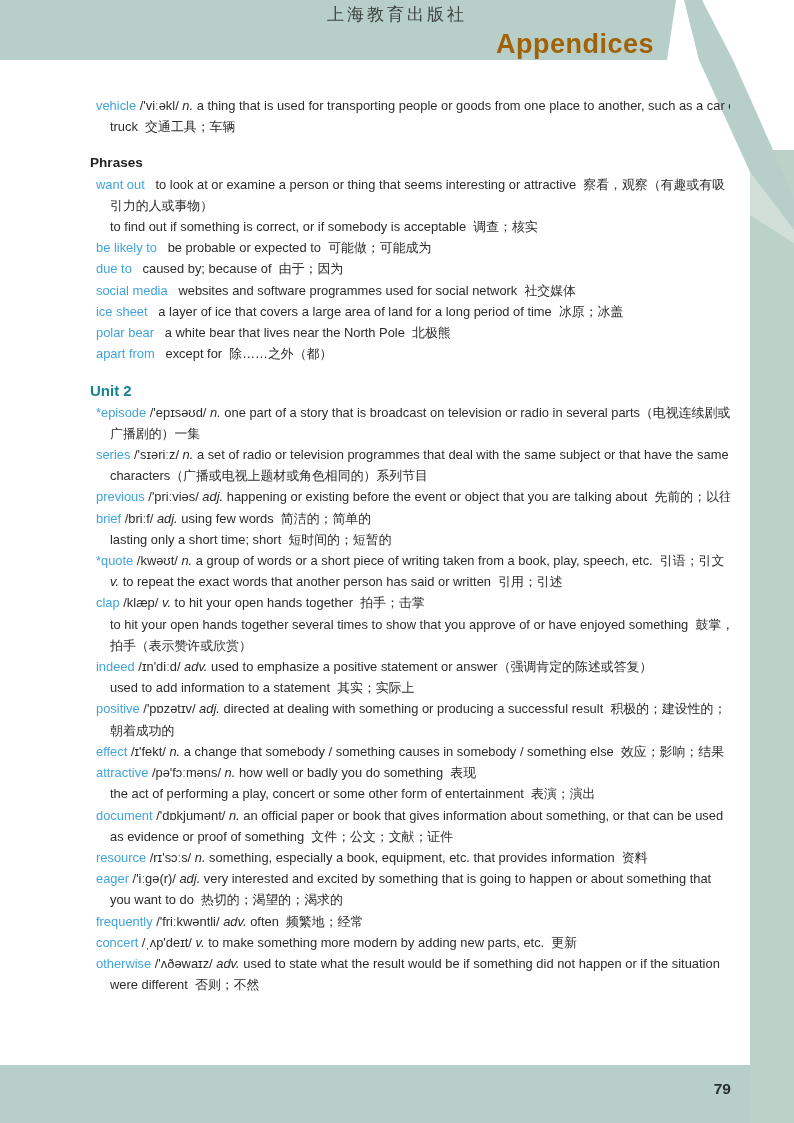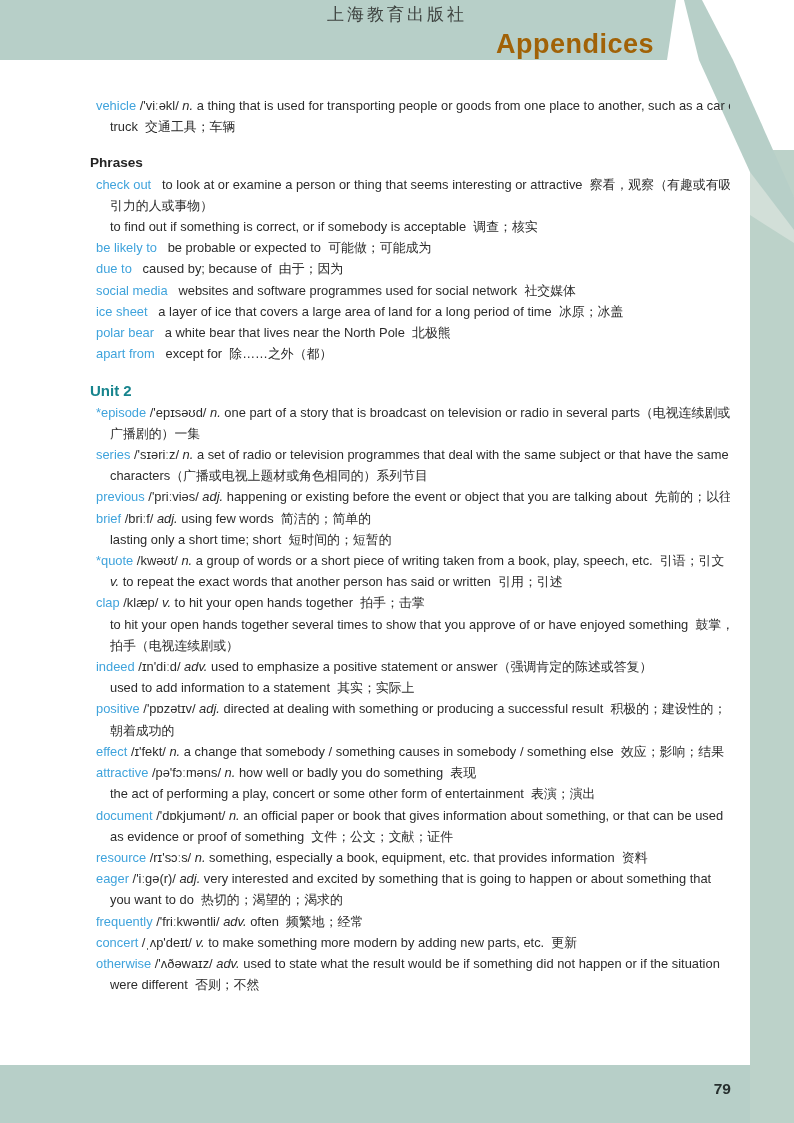--- a/index.html
+++ b/index.html
@@ -57,21 +57,21 @@
 
   <div class="appendices-label">Appendices</div>
 
   <div class="content">
       <div class="g-entry">
         <div class="g-line"><span class="s-h">vehicle</span><span class="s-p">&nbsp;/'viːəkl/&nbsp;</span><span class="s-i">n.</span><span class="s-p">&nbsp;a thing that is used for transporting people or goods from one place to another, such as a car or</span></div>
         <div class="g-line ind"><span class="s-p">truck&nbsp;&nbsp;交通工具；车辆</span></div>
       </div>
       <div class="g-heading phrases">Phrases</div>
       <div class="g-entry">
-        <div class="g-line"><span class="s-h">check out</span><span class="s-p">&nbsp;&nbsp;&nbsp;to look at or examine a person or thing that seems interesting or attractive&nbsp;&nbsp;察看，观察（有趣或有吸</span></div>
+        <div class="g-line"><span class="s-h">want out</span><span class="s-p">&nbsp;&nbsp;&nbsp;to look at or examine a person or thing that seems interesting or attractive&nbsp;&nbsp;察看，观察（有趣或有吸</span></div>
         <div class="g-line ind"><span class="s-p">引力的人或事物）</span></div>
         <div class="g-line ind"><span class="s-p">to find out if something is correct, or if somebody is acceptable&nbsp;&nbsp;调查；核实</span></div>
       </div>
       <div class="g-entry">
         <div class="g-line"><span class="s-h">be likely to</span><span class="s-p">&nbsp;&nbsp;&nbsp;be probable or expected to&nbsp;&nbsp;可能做；可能成为</span></div>
       </div>
       <div class="g-entry">
         <div class="g-line"><span class="s-h">due to</span><span class="s-p">&nbsp;&nbsp;&nbsp;caused by; because of&nbsp;&nbsp;由于；因为</span></div>
       </div>
       <div class="g-entry">
@@ -102,21 +102,21 @@
         <div class="g-line"><span class="s-h">brief</span><span class="s-p">&nbsp;/briːf/&nbsp;</span><span class="s-i">adj.</span><span class="s-p">&nbsp;using few words&nbsp;&nbsp;简洁的；简单的</span></div>
         <div class="g-line ind"><span class="s-p">lasting only a short time; short&nbsp;&nbsp;短时间的；短暂的</span></div>
       </div>
       <div class="g-entry">
         <div class="g-line"><span class="s-h">*quote</span><span class="s-p">&nbsp;/kwəʊt/&nbsp;</span><span class="s-i">n.</span><span class="s-p">&nbsp;a group of words or a short piece of writing taken from a book, play, speech, etc.&nbsp;&nbsp;引语；引文</span></div>
         <div class="g-line ind"><span class="s-i">v.</span><span class="s-p">&nbsp;to repeat the exact words that another person has said or written&nbsp;&nbsp;引用；引述</span></div>
       </div>
       <div class="g-entry">
         <div class="g-line"><span class="s-h">clap</span><span class="s-p">&nbsp;/klæp/&nbsp;</span><span class="s-i">v.</span><span class="s-p">&nbsp;to hit your open hands together&nbsp;&nbsp;拍手；击掌</span></div>
         <div class="g-line ind"><span class="s-p">to hit your open hands together several times to show that you approve of or have enjoyed something&nbsp;&nbsp;鼓掌，</span></div>
-        <div class="g-line ind"><span class="s-p">拍手（电视连续剧或）</span></div>
+        <div class="g-line ind"><span class="s-p">拍手（表示赞许或欣赏）</span></div>
       </div>
       <div class="g-entry">
         <div class="g-line"><span class="s-h">indeed</span><span class="s-p">&nbsp;/ɪn'diːd/&nbsp;</span><span class="s-i">adv.</span><span class="s-p">&nbsp;used to emphasize a positive statement or answer（强调肯定的陈述或答复）</span></div>
         <div class="g-line ind"><span class="s-p">used to add information to a statement&nbsp;&nbsp;其实；实际上</span></div>
       </div>
       <div class="g-entry">
         <div class="g-line"><span class="s-h">positive</span><span class="s-p">&nbsp;/'pɒzətɪv/&nbsp;</span><span class="s-i">adj.</span><span class="s-p">&nbsp;directed at dealing with something or producing a successful result&nbsp;&nbsp;积极的；建设性的；</span></div>
         <div class="g-line ind"><span class="s-p">朝着成功的</span></div>
       </div>
       <div class="g-entry">

